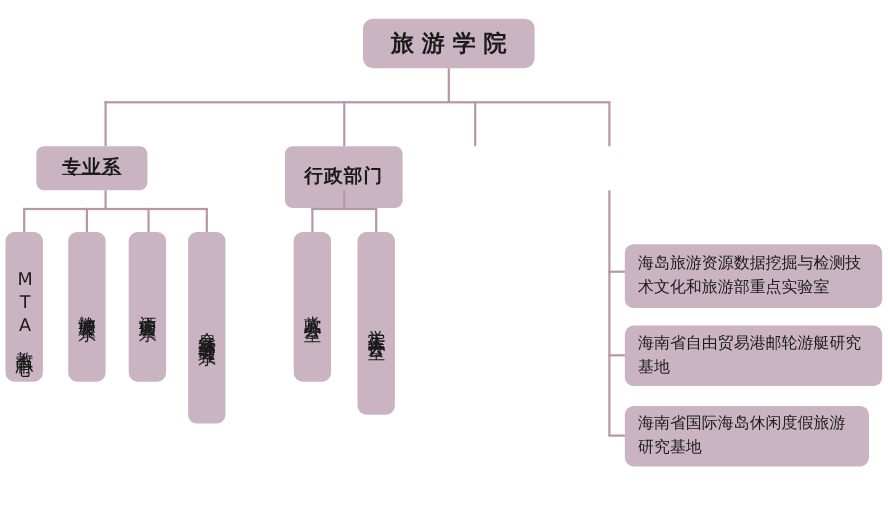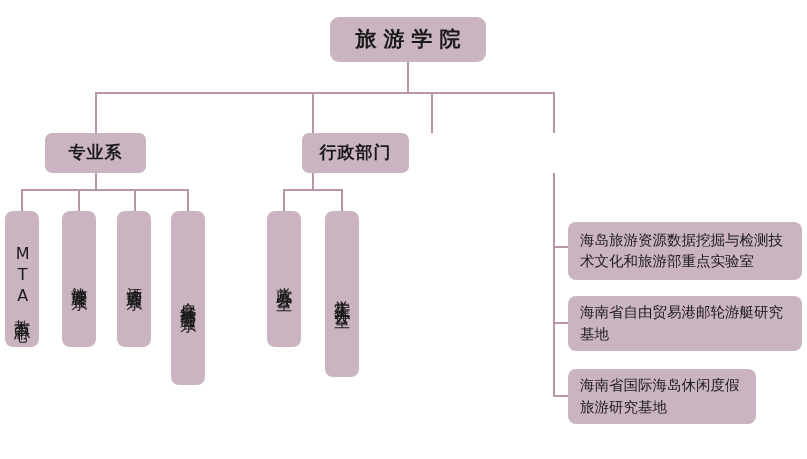--- a/index.html
+++ b/index.html
@@ -95,25 +95,25 @@
 
   <div class="line v" style="left:407px; top:62px; width:2px; height:31px;"></div>
 
   <div class="line h" style="left:95px; top:92px; width:459px; height:2px;"></div>
 
   <div class="line v" style="left:95px; top:92px; width:2px; height:41px;"></div>
   <div class="line v" style="left:312px; top:92px; width:2px; height:41px;"></div>
   <div class="line v" style="left:431px; top:92px; width:2px; height:41px;"></div>
   <div class="line v" style="left:553px; top:92px; width:2px; height:41px;"></div>
 
-  <div class="node l2" style="left:45px; top:133px; width:101px; height:40px;">
+  <div class="node l2" style="left:33px; top:133px; width:101px; height:40px;text-decoration:underline;">
     <span>专业系</span>
   </div>
 
-  <div class="node l2" style="left:259px; top:133px; width:107px; height:40px;margin-left:43px;">
+  <div class="node l2" style="left:259px; top:133px; width:107px; height:56px;">
     <span>行政部门</span>
   </div>
 
 
 
   <div class="line v" style="left:95px; top:173px; width:2px; height:17px;"></div>
   <div class="line h" style="left:21px; top:189px; width:167px; height:2px;"></div>
 
   <div class="line v" style="left:21px; top:189px; width:2px; height:22px;"></div>
   <div class="line v" style="left:78px; top:189px; width:2px; height:22px;"></div>
@@ -157,17 +157,17 @@
   <div class="line h" style="left:553px; top:395px; width:16px; height:2px;"></div>
 
   <div class="node wide" style="left:568px; top:222px; width:234px; height:58px;">
     <span>海岛旅游资源数据挖掘与检测技术文化和旅游部重点实验室</span>
   </div>
 
   <div class="node wide" style="left:568px; top:296px; width:234px; height:55px;">
     <span>海南省自由贸易港邮轮游艇研究基地</span>
   </div>
 
-  <div class="node wide" style="left:568px; top:369px; width:188px; height:55px;">
+  <div class="node wide" style="left:568px; top:369px; width:222px; height:55px;">
     <span>海南省国际海岛休闲度假旅游研究基地</span>
   </div>
 
 </div>
 
 </body></html>

